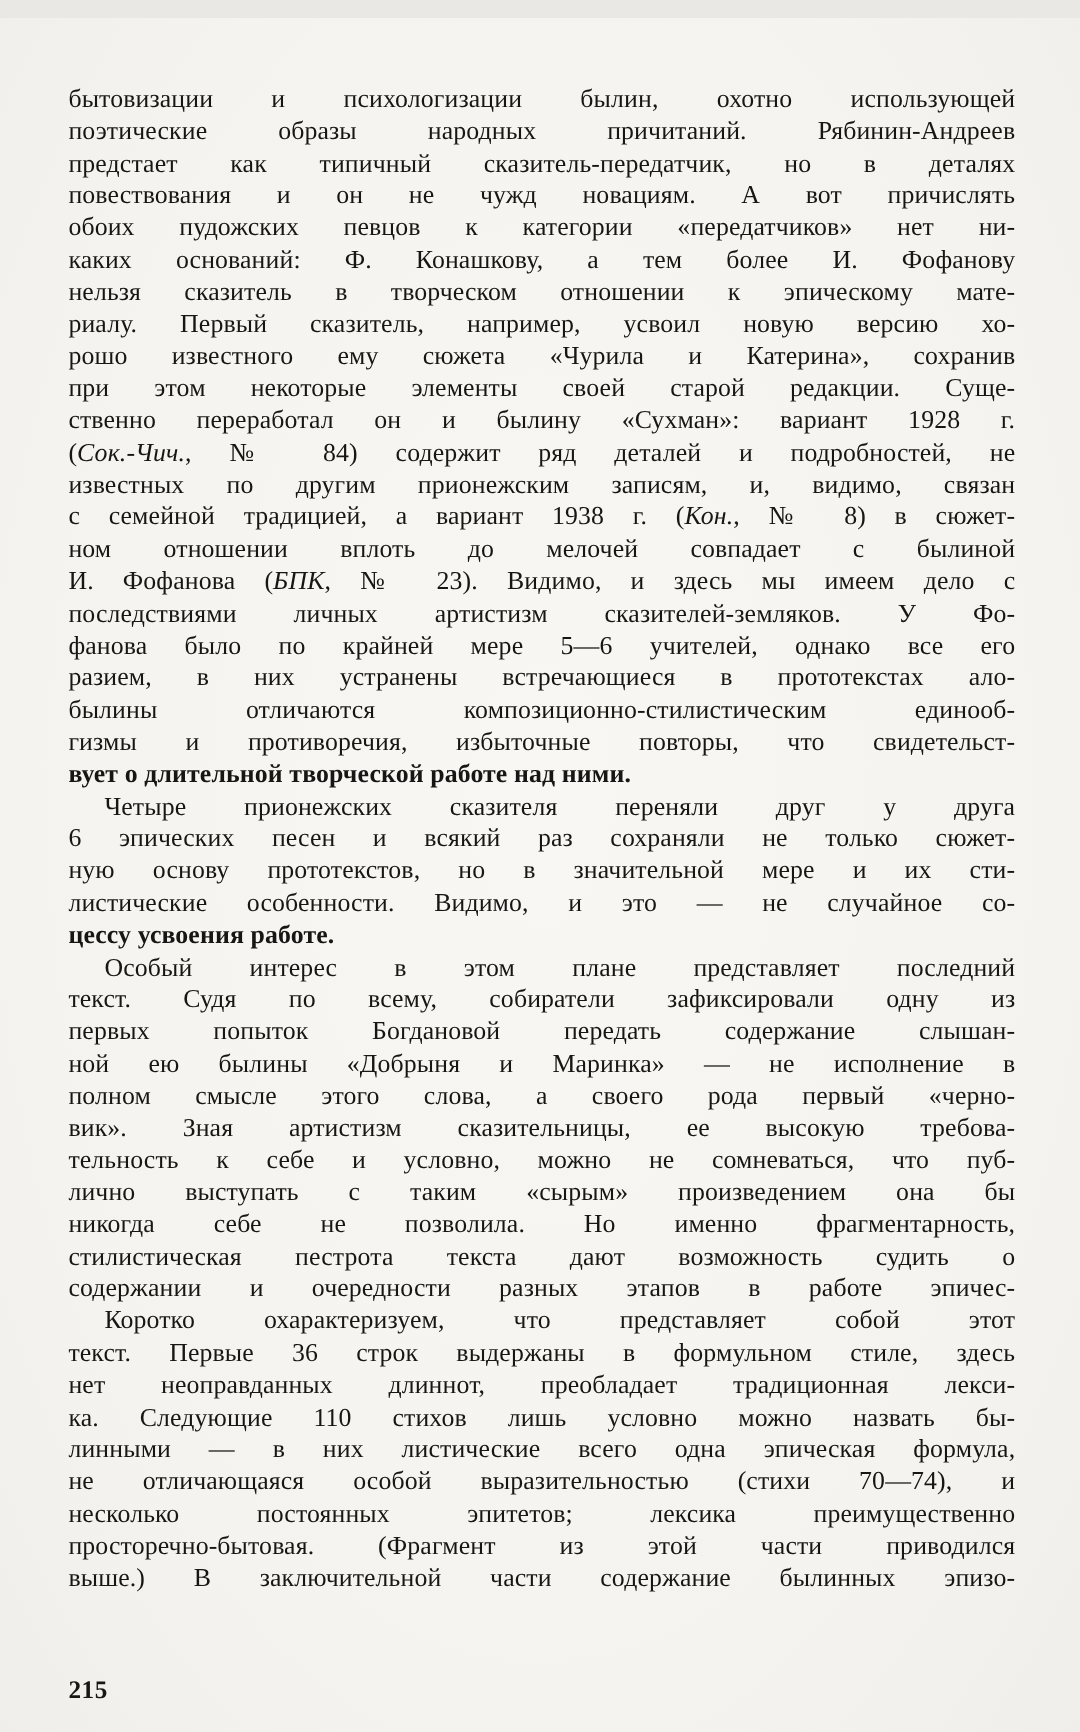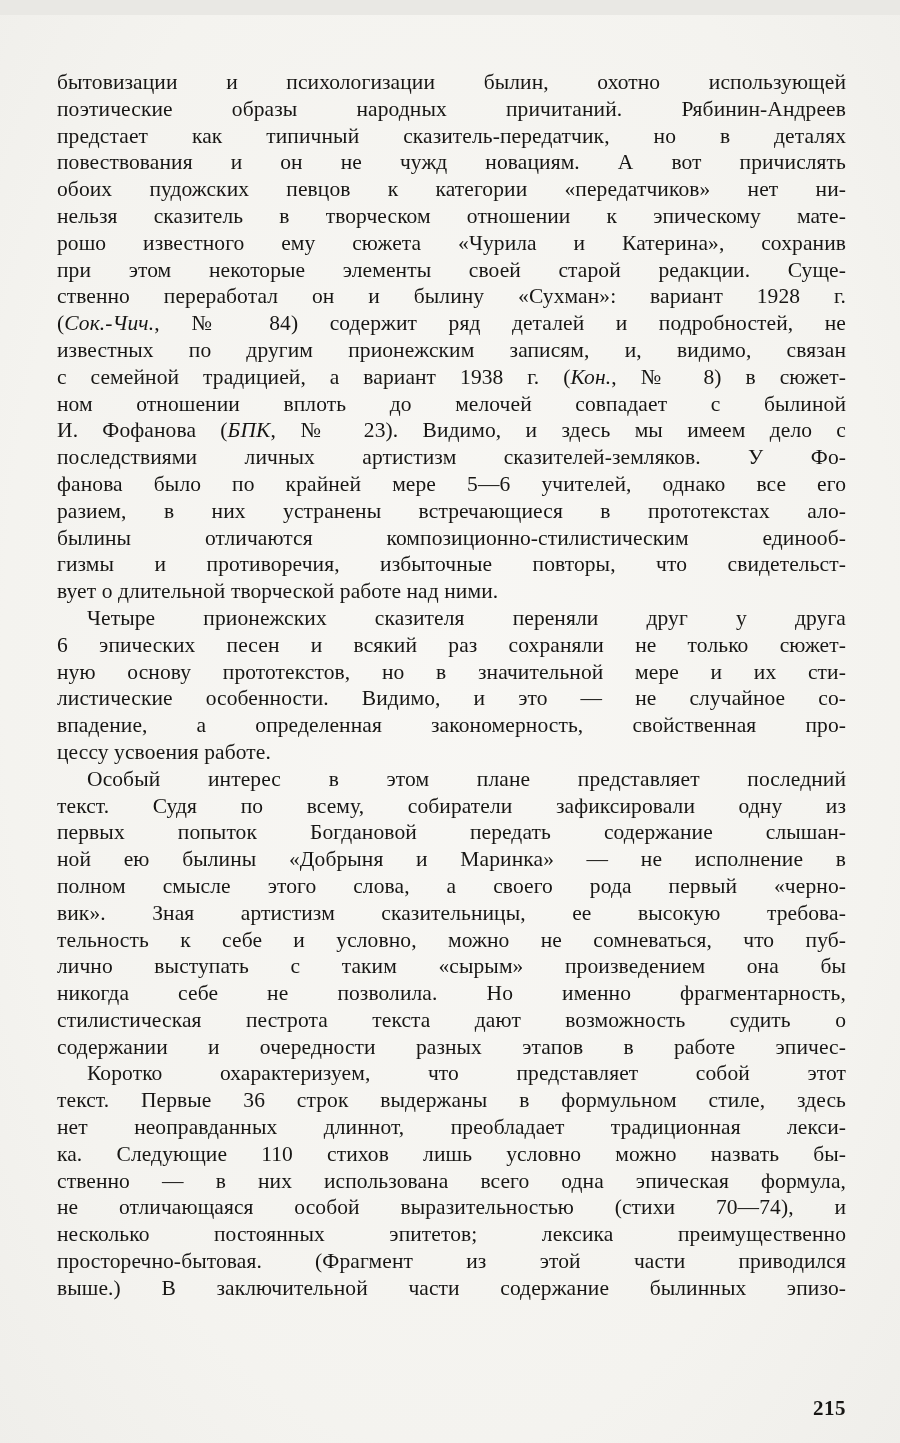--- a/index.html
+++ b/index.html
@@ -28,84 +28,85 @@
     letter-spacing: 0.1px;
   }
   .line {
     text-align: justify;
     text-align-last: justify;
     text-justify: inter-word;
     white-space: normal;
   }
   .line.nofill {
     text-align-last: left;
+    font-weight: bold;
   }
   .line.indent {
     text-indent: 30px;
   }
   .line i {
     font-style: italic;
   }
   .page-number {
     position: absolute;
     left: 57px;
     top: 1381px;
     width: 789px;
-    text-align: right;
     font-size: 21px;
     font-weight: 700;
     letter-spacing: 0.5px;
   }
 </style>
 </head>
 <body>
 
 <div class="page">
   <div class="text-block">
       <div class="line"><span>бытовизации и психологизации былин, охотно использующей</span></div>
       <div class="line"><span>поэтические образы народных причитаний. Рябинин-Андреев</span></div>
       <div class="line"><span>предстает как типичный сказитель-передатчик, но в деталях</span></div>
       <div class="line"><span>повествования и он не чужд новациям. А вот причислять</span></div>
       <div class="line"><span>обоих пудожских певцов к категории «передатчиков» нет ни-</span></div>
+      <div class="line"><span>каких оснований: Ф. Конашкову, а тем более И. Фофанову</span></div>
       <div class="line"><span>нельзя сказитель в творческом отношении к эпическому мате-</span></div>
+      <div class="line"><span>риалу. Первый сказитель, например, усвоил новую версию хо-</span></div>
       <div class="line"><span>рошо известного ему сюжета «Чурила и Катерина», сохранив</span></div>
       <div class="line"><span>при этом некоторые элементы своей старой редакции. Суще-</span></div>
       <div class="line"><span>ственно переработал он и былину «Сухман»: вариант 1928 г.</span></div>
       <div class="line"><span>(</span><i>Сок.-Чич.</i><span>, № 84) содержит ряд деталей и подробностей, не</span></div>
       <div class="line"><span>известных по другим прионежским записям, и, видимо, связан</span></div>
       <div class="line"><span>с семейной традицией, а вариант 1938 г. (</span><i>Кон.</i><span>, № 8) в сюжет-</span></div>
       <div class="line"><span>ном отношении вплоть до мелочей совпадает с былиной</span></div>
       <div class="line"><span>И. Фофанова (</span><i>БПК</i><span>, № 23). Видимо, и здесь мы имеем дело с</span></div>
       <div class="line"><span>последствиями личных артистизм сказителей-земляков. У Фо-</span></div>
       <div class="line"><span>фанова было по крайней мере 5—6 учителей, однако все его</span></div>
       <div class="line"><span>разием, в них устранены встречающиеся в прототекстах ало-</span></div>
       <div class="line"><span>былины отличаются композиционно-стилистическим единооб-</span></div>
       <div class="line"><span>гизмы и противоречия, избыточные повторы, что свидетельст-</span></div>
       <div class="line nofill"><span>вует о длительной творческой работе над ними.</span></div>
       <div class="line indent"><span>Четыре прионежских сказителя переняли друг у друга</span></div>
       <div class="line"><span>6 эпических песен и всякий раз сохраняли не только сюжет-</span></div>
       <div class="line"><span>ную основу прототекстов, но в значительной мере и их сти-</span></div>
       <div class="line"><span>листические особенности. Видимо, и это — не случайное со-</span></div>
-      <div class="line"><span>впадение, а определенная закономерность, свойственная про-</span></div>
       <div class="line nofill"><span>цессу усвоения работе.</span></div>
       <div class="line indent"><span>Особый интерес в этом плане представляет последний</span></div>
       <div class="line"><span>текст. Судя по всему, собиратели зафиксировали одну из</span></div>
       <div class="line"><span>первых попыток Богдановой передать содержание слышан-</span></div>
       <div class="line"><span>ной ею былины «Добрыня и Маринка» — не исполнение в</span></div>
       <div class="line"><span>полном смысле этого слова, а своего рода первый «черно-</span></div>
       <div class="line"><span>вик». Зная артистизм сказительницы, ее высокую требова-</span></div>
       <div class="line"><span>тельность к себе и условно, можно не сомневаться, что пуб-</span></div>
       <div class="line"><span>лично выступать с таким «сырым» произведением она бы</span></div>
       <div class="line"><span>никогда себе не позволила. Но именно фрагментарность,</span></div>
       <div class="line"><span>стилистическая пестрота текста дают возможность судить о</span></div>
       <div class="line"><span>содержании и очередности разных этапов в работе эпичес-</span></div>
       <div class="line indent"><span>Коротко охарактеризуем, что представляет собой этот</span></div>
       <div class="line"><span>текст. Первые 36 строк выдержаны в формульном стиле, здесь</span></div>
       <div class="line"><span>нет неоправданных длиннот, преобладает традиционная лекси-</span></div>
       <div class="line"><span>ка. Следующие 110 стихов лишь условно можно назвать бы-</span></div>
-      <div class="line"><span>ственно — в них использована всего одна эпическая формула,</span></div>
+      <div class="line"><span>линными — в них листические всего одна эпическая формула,</span></div>
       <div class="line"><span>не отличающаяся особой выразительностью (стихи 70—74), и</span></div>
       <div class="line"><span>несколько постоянных эпитетов; лексика преимущественно</span></div>
       <div class="line"><span>просторечно-бытовая. (Фрагмент из этой части приводился</span></div>
       <div class="line"><span>выше.) В заключительной части содержание былинных эпизо-</span></div>
     </div>
   <div class="page-number">215</div>
 </div>
 
 </body></html>

